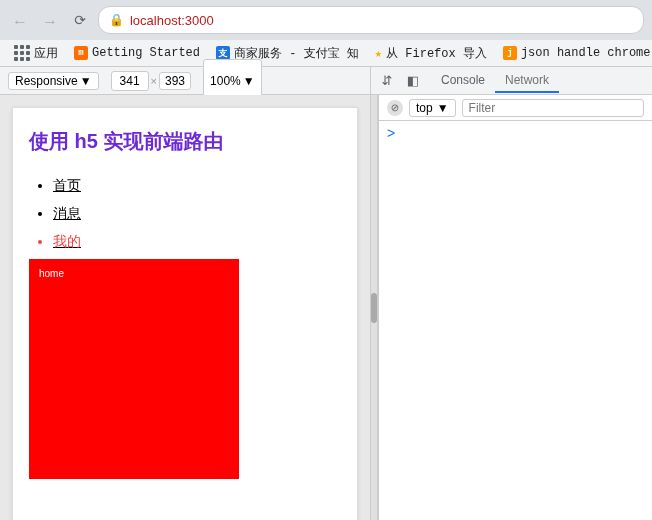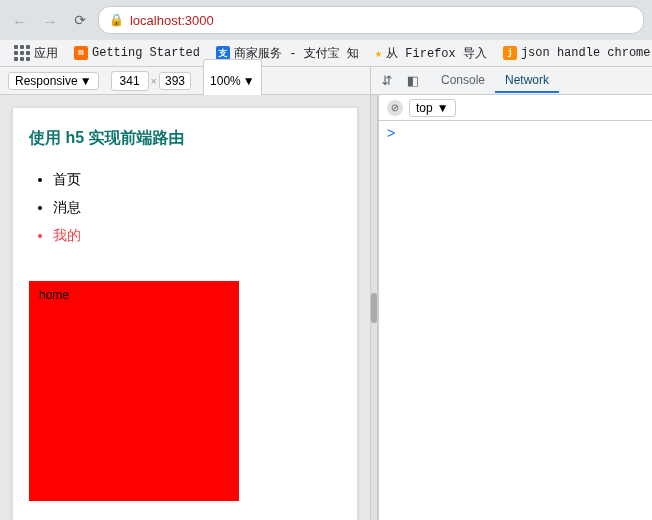--- a/index.html
+++ b/index.html
@@ -118,39 +118,40 @@
     }
     .webpage-inner {
       background: white;
       margin: 12px;
       padding: 20px 16px;
       min-height: 460px;
       border: 1px solid #ddd;
       box-shadow: 0 1px 4px rgba(0,0,0,0.1);
     }
     .page-heading {
-      font-size: 16px;
+      font-size: 20px;
       font-weight: bold;
-      color: #0f766e;
+      color: #6d28d9;
       margin-bottom: 16px;
     }
     .nav-list {
       list-style: disc;
       margin-left: 24px;
-      margin-bottom: 32px;
+      margin-bottom: 4px;
       line-height: 2;
+      text-decoration: underline;
     }
     .nav-list li { font-size: 14px; color: #000; }
     .red-box {
       background: #ff0000;
       width: 210px;
       height: 220px;
       padding: 6px 10px;
     }
-    .red-box-text { color: #000000; font-size: 12px; }
+    .red-box-text { color: #ffffff; font-size: 10px; }
 
     
     .scroll-divider {
       flex: 0 0 8px;
       background: #e0e0e0;
       border-left: 1px solid #ccc;
       border-right: 1px solid #ccc;
       display: flex;
       align-items: center;
       justify-content: center;
@@ -189,21 +190,21 @@
     }
     .dt-tab {
       padding: 4px 10px;
       font-size: 12px;
       cursor: pointer;
       color: #5f6368;
       border-bottom: 2px solid transparent;
       white-space: nowrap;
     }
     .dt-tab.active {
-      color: #0c4a6e;
+      color: #737373;
       border-bottom: 2px solid #1a73e8;
     }
 
     .devtools-console-bar {
       display: flex;
       align-items: center;
       padding: 2px 8px;
       background: white;
       border-bottom: 1px solid #ccc;
       height: 26px;
@@ -361,20 +362,21 @@
     </div>
 
     <div class="devtools-panel">
 
       <div class="devtools-console-bar">
         <div class="console-stop-icon">⊘</div>
         <div class="console-context-select">
           <span>top</span>
           <span>▼</span>
         </div>
+        <input type="text" class="console-filter" placeholder="Filter" style="">
       </div>
 
       <div class="devtools-content">
         <span class="console-arrow">&gt;</span>
       </div>
     </div>
   </div>
 
 </div>
 

